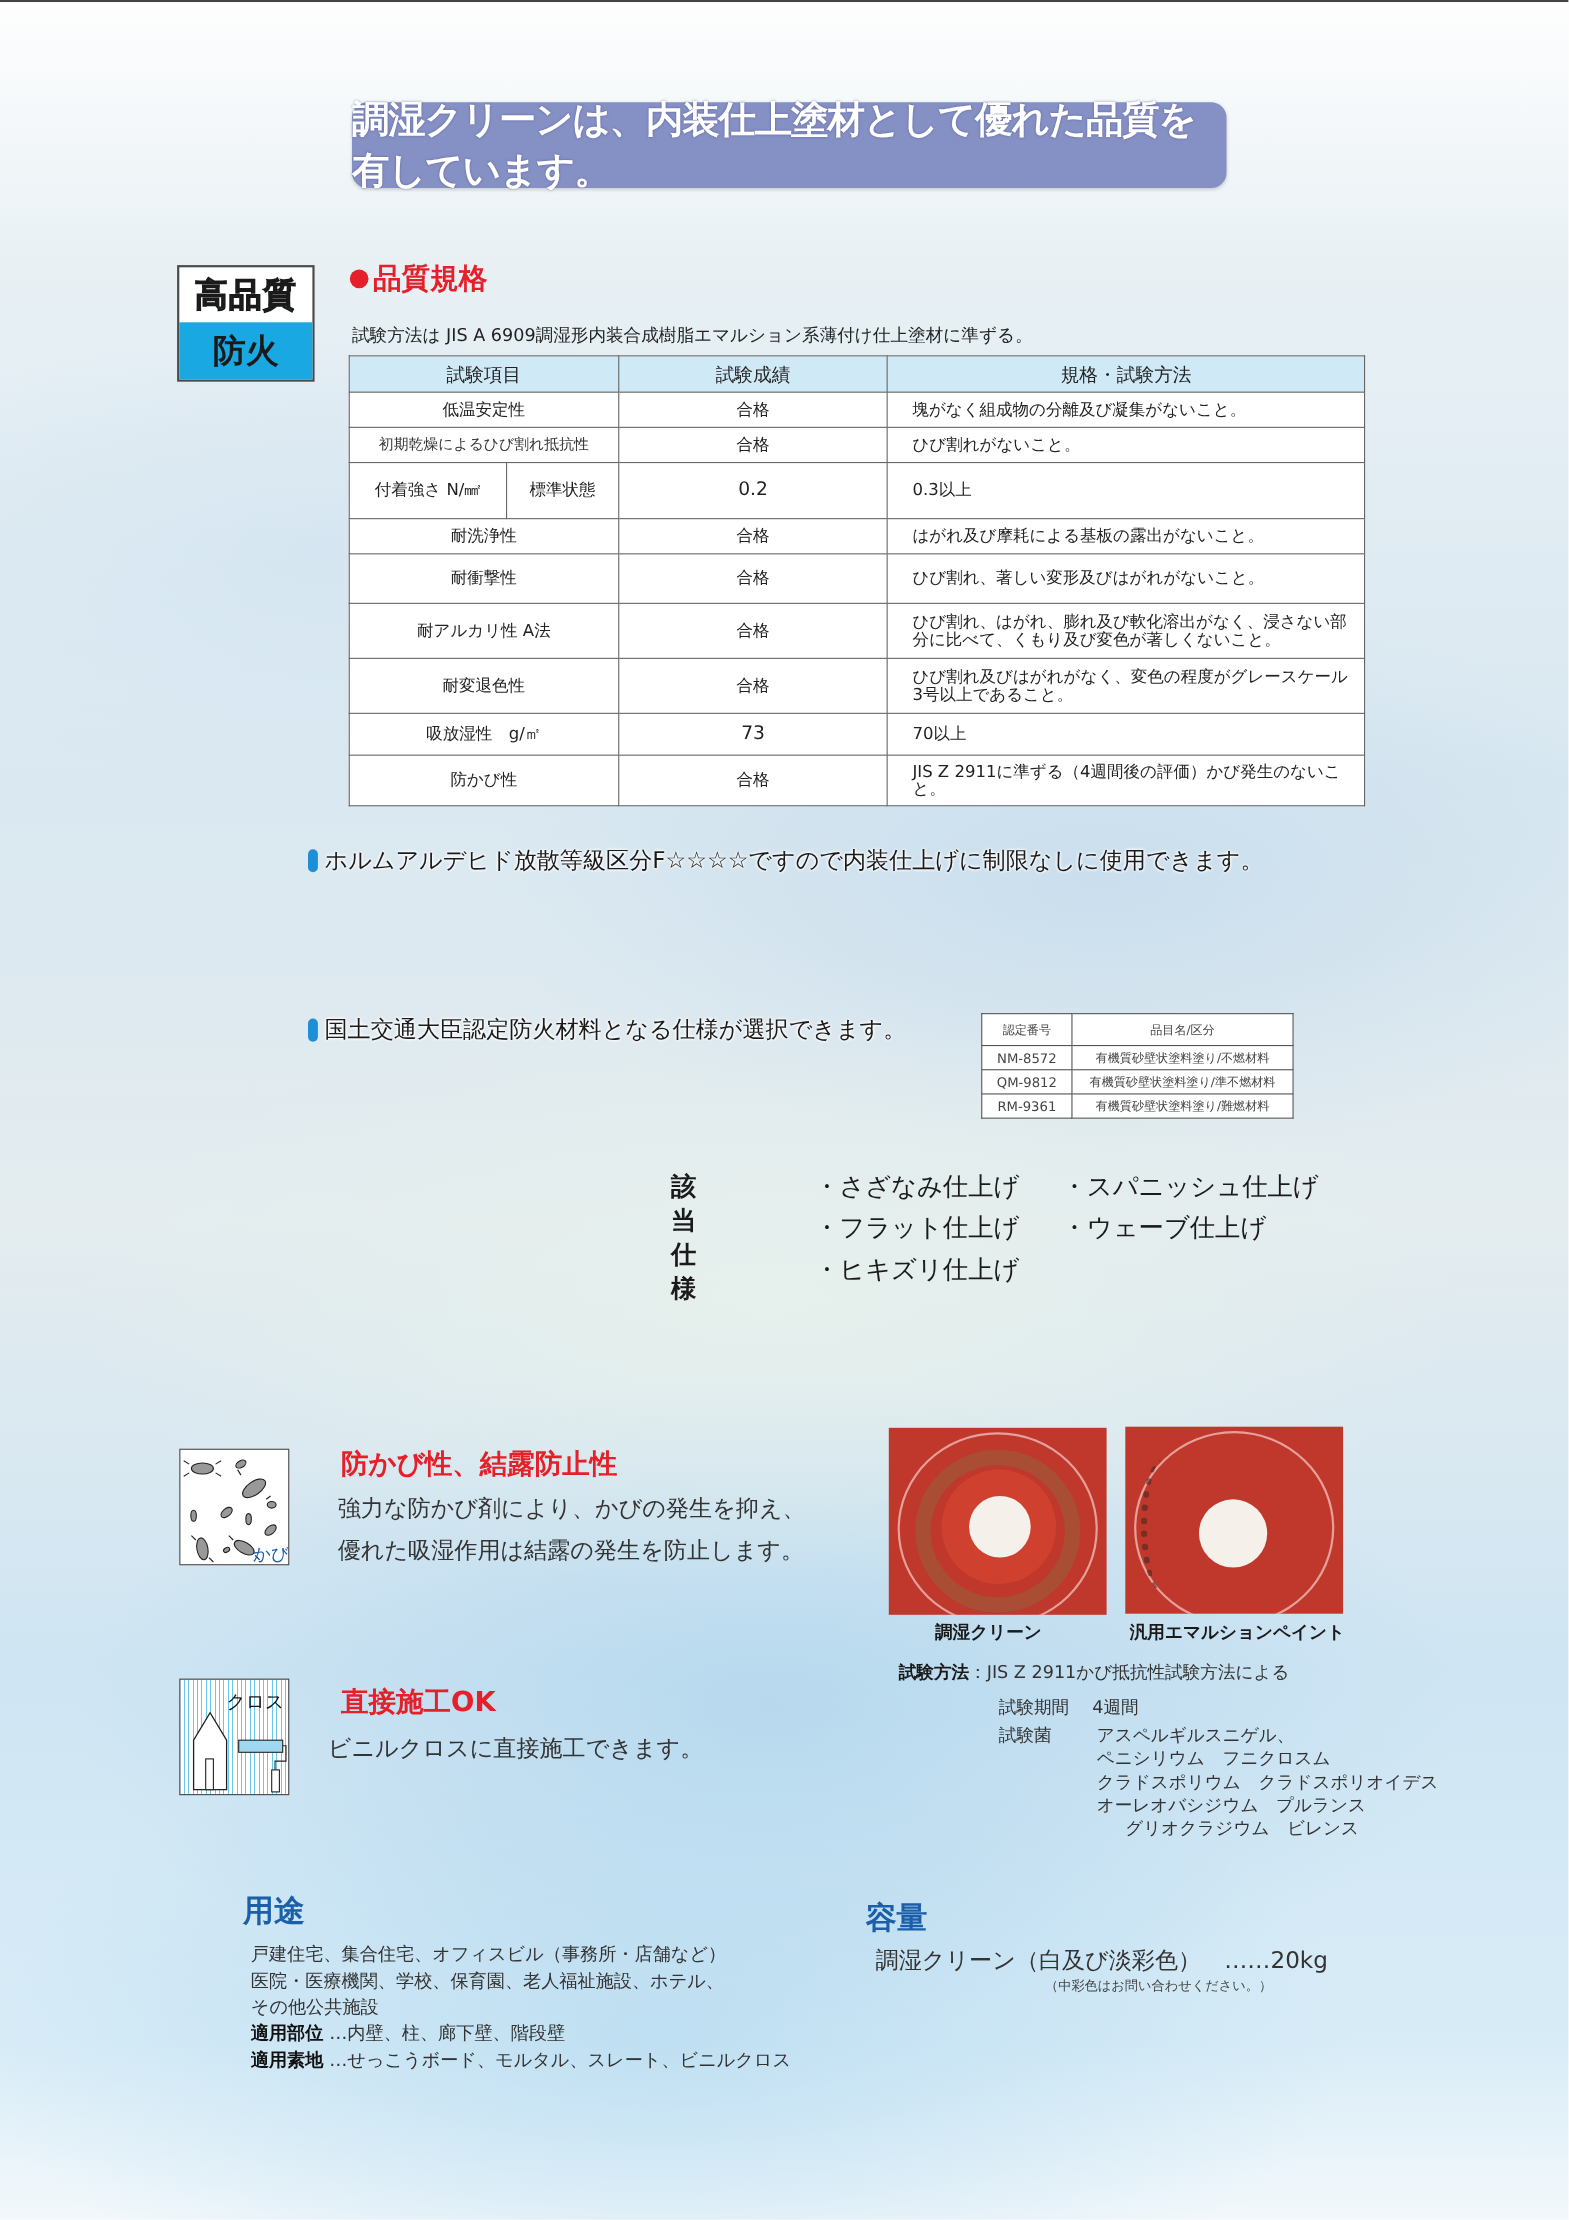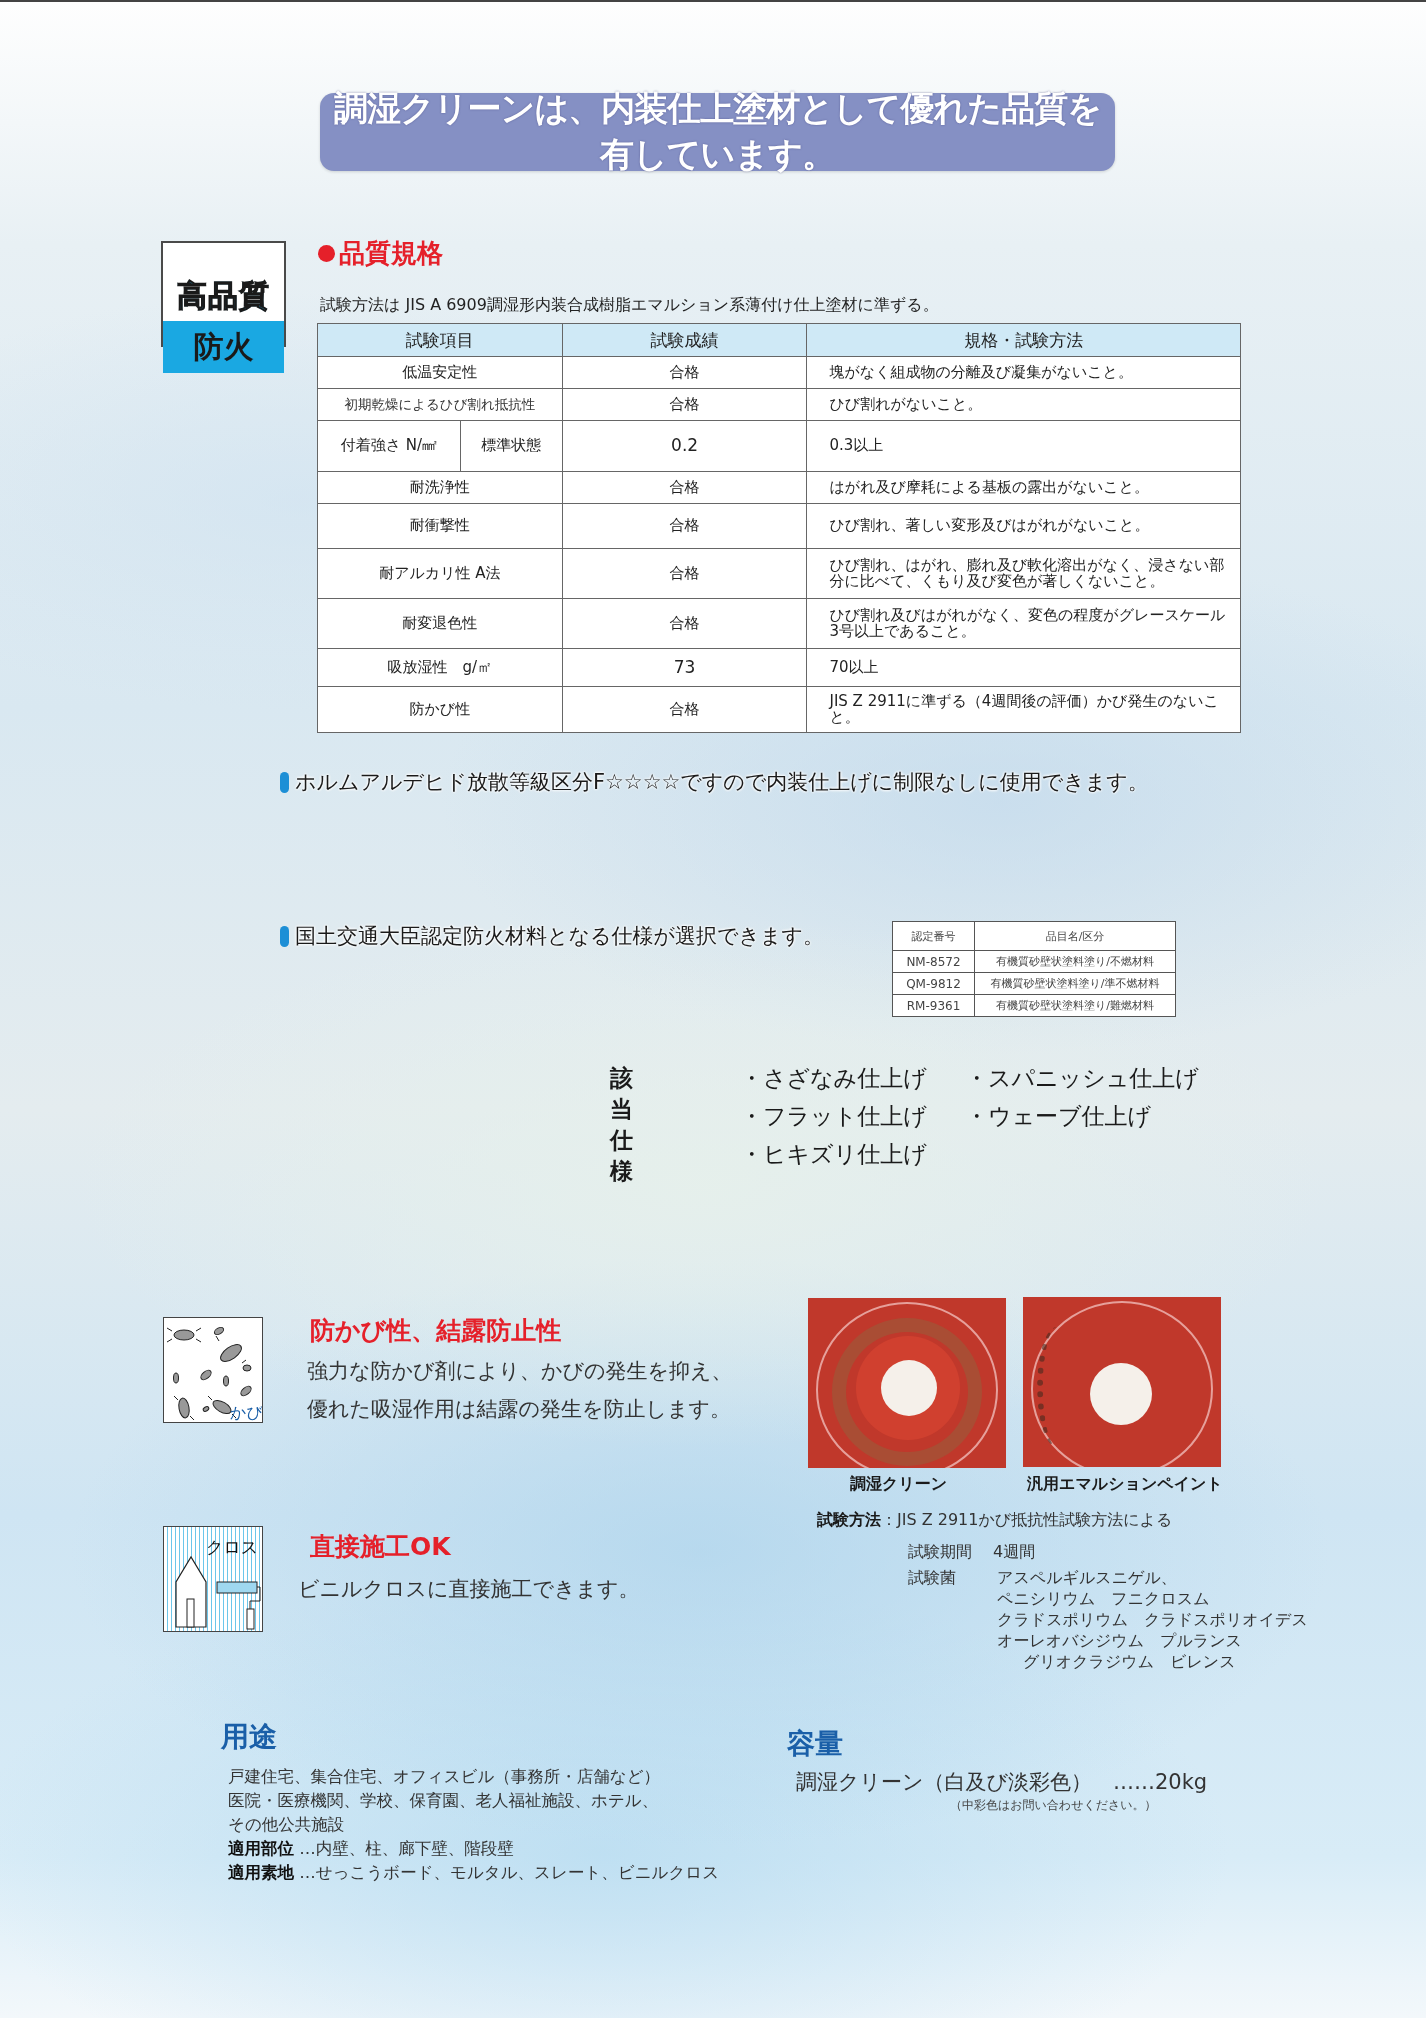--- a/index.html
+++ b/index.html
@@ -22,31 +22,30 @@
       radial-gradient(ellipse 900px 400px at 600px 1850px, rgba(180,218,240,0.7), rgba(255,255,255,0) 70%),
       linear-gradient(180deg, #fefefe 0%, #e8f0f4 12%, #d9e8f1 35%, #e4ecef 55%, #cfe5f3 75%, #d8ecf7 92%, #f3f8fb 100%);
   }
 
   
   .banner {
     position: absolute; left: 320px; top: 93px; width: 795px; height: 78px;
     background: #8590c4; border-radius: 14px;
     display: flex; align-items: center; justify-content: center;
     box-shadow: 0 1px 3px rgba(0,0,0,0.15);
-    text-align: center;
   }
   .banner span {
     color: #fff; font-weight: bold; font-size: 34px; letter-spacing: -1px;
     font-family: "DejaVu Sans", sans-serif;
     text-shadow: 0 0 2px rgba(60,60,120,0.6);
   }
 
   
   .badge { position: absolute; left: 161px; top: 241px; width: 125px; height: 106px; border: 2px solid #4a4a4a; background: #fff; }
-  .badge .top { height: 50px; display: flex; align-items: center; justify-content: center; margin-top: 28px; }
+  .badge .top { height: 50px; display: flex; align-items: center; justify-content: center; }
   .badge .top span { color: #1fa5dc; font-weight: bold; font-size: 30px; -webkit-text-stroke: 1px #1a1a1a; letter-spacing: 1px; }
   .badge .bot { height: 52px; background: #1aa8e2; display: flex; align-items: center; justify-content: center; }
   .badge .bot span { color: #1a1a1a; font-weight: bold; font-size: 30px; }
 
   .section-title {
     position: absolute; left: 318px; top: 236px; font-size: 26px; font-weight: bold; color: #e5202a;
     display: flex; align-items: center; gap: 4px;
   }
   .section-title .dot { width: 17px; height: 17px; background: #e5202a; border-radius: 50%; display: inline-block; }
 

